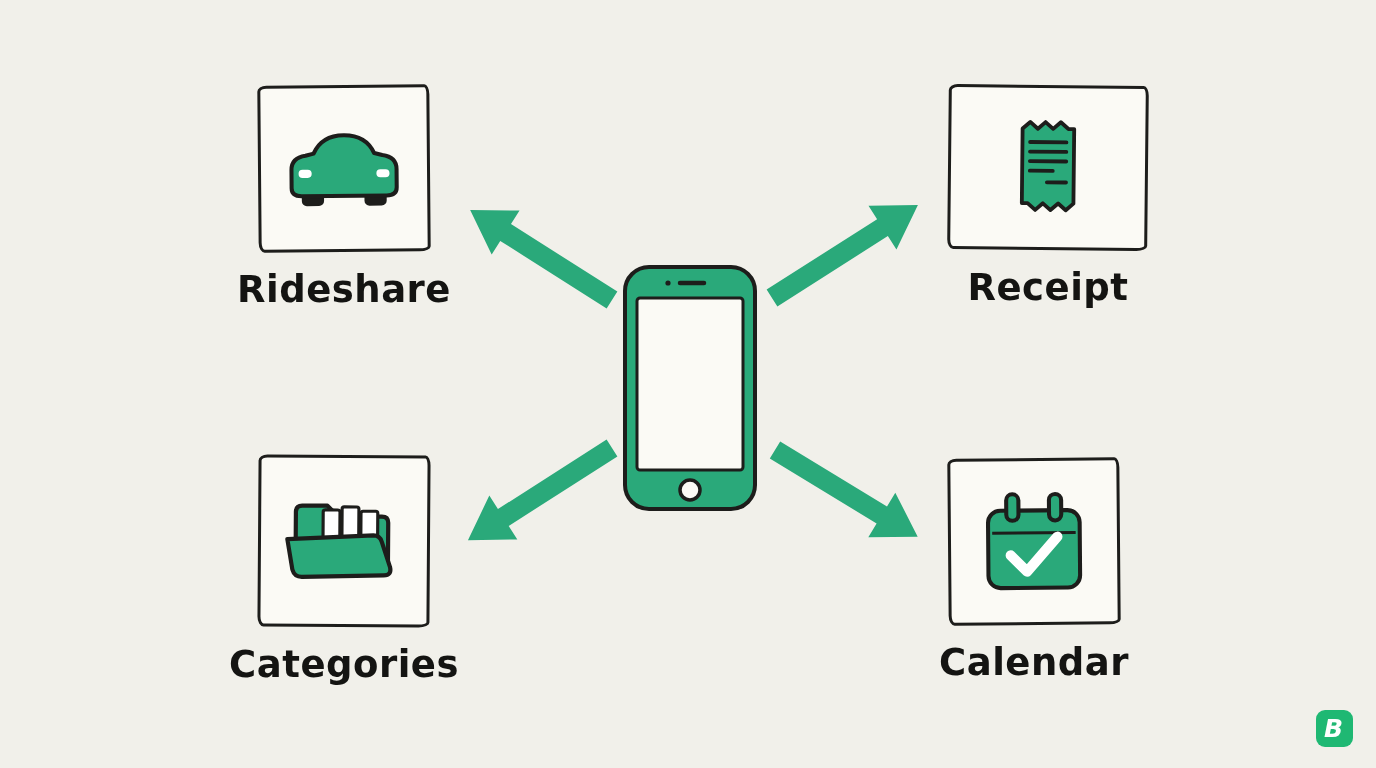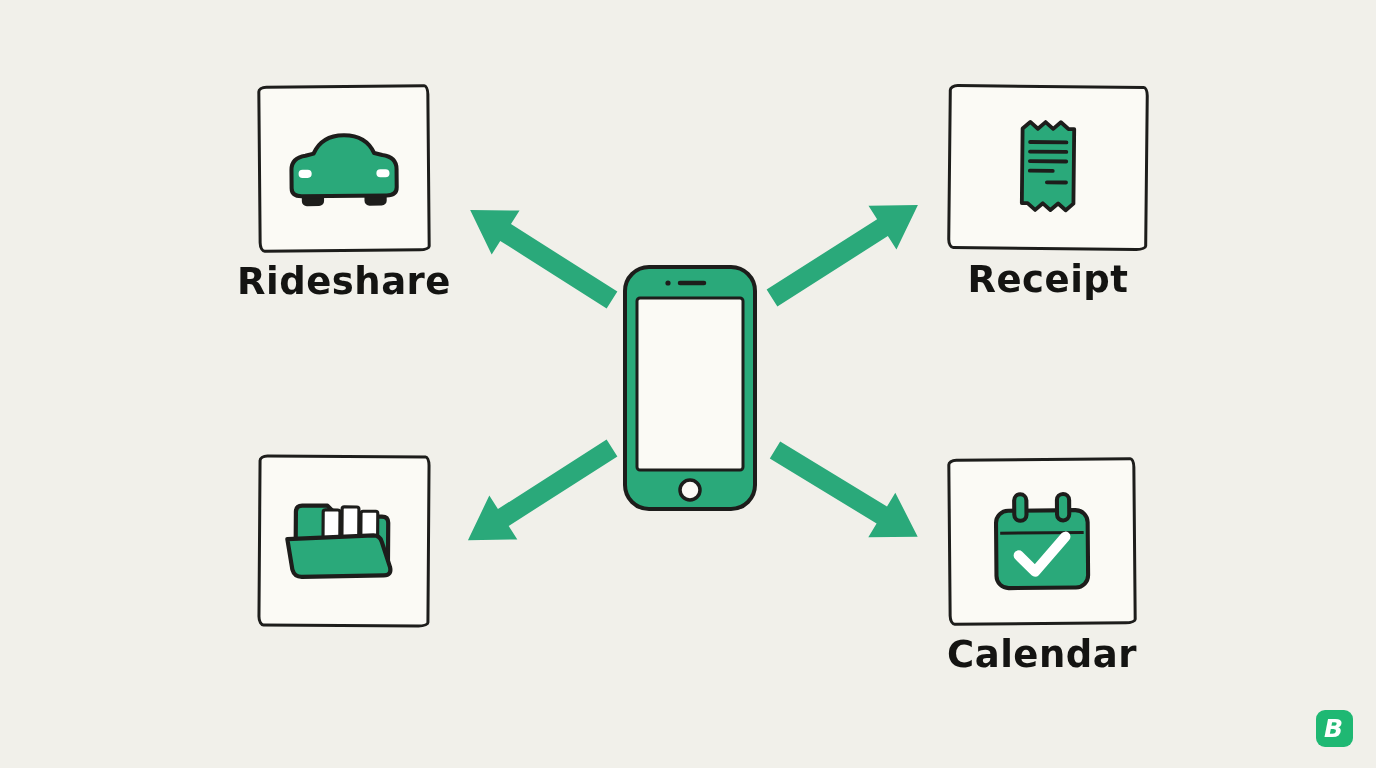--- a/index.html
+++ b/index.html
@@ -15,35 +15,35 @@
 
   .node { position: absolute; display: flex; flex-direction: column; align-items: center; }
   .node-box {
     background: #fbfaf5;
     border: 3.5px solid #1d1d1b;
     border-radius: 9px 5px 11px 6px / 6px 10px 5px 10px;
     display: flex; align-items: center; justify-content: center;
     width: 100%;
   }
   .node-label {
-    margin-top: 8px;
+    margin-top: 16px;
     font-size: 37px;
     font-weight: bold;
     color: #141412;
     letter-spacing: 0.5px;
     white-space: nowrap;
   }
 
   .node-tl { left: 258px; top: 85px;  width: 172px; }
   .node-tl .node-box { height: 167px; transform: rotate(-0.5deg); }
   .node-tr { left: 948px; top: 85px;  width: 200px; }
   .node-tr .node-box { height: 165px; transform: rotate(0.6deg); }
   .node-bl { left: 258px; top: 455px; width: 172px; }
   .node-bl .node-box { height: 172px; transform: rotate(0.4deg); }
-  .node-br { left: 948px; top: 458px; width: 188px; }
+  .node-br { left: 948px; top: 458px; width: 172px; }
   .node-br .node-box { height: 167px; transform: rotate(-0.5deg); }
 
   .phone-wrap { position: absolute; left: 620px; top: 262px; width: 140px; height: 252px; }
 
   .brand-badge {
     position: absolute; left: 1316px; top: 710px;
     width: 37px; height: 37px;
     background: #1fb873;
     border-radius: 9px;
     display: flex; align-items: center; justify-content: center;
@@ -106,20 +106,21 @@
   <div class="node node-bl">
     <div class="node-box">
       <svg width="126" height="100" viewBox="0 0 120 95">
         <path d="M14,74 L14,20 Q14,14 20,14 L44,14 L54,24 L96,24 Q102,24 102,30 L102,74 Z" fill="#2aa97a" stroke="#1d1d1b" stroke-width="4" stroke-linejoin="round"></path>
         <rect x="40" y="18" width="16" height="28" rx="2" fill="#ffffff" stroke="#1d1d1b" stroke-width="3"></rect>
         <rect x="58" y="15" width="16" height="31" rx="2" fill="#ffffff" stroke="#1d1d1b" stroke-width="3"></rect>
         <rect x="76" y="19" width="16" height="27" rx="2" fill="#ffffff" stroke="#1d1d1b" stroke-width="3"></rect>
         <path d="M6,46 L88,42 Q94,42 96,48 L104,72 Q106,80 98,80 L20,82 Q13,82 11,75 Z" fill="#2aa97a" stroke="#1d1d1b" stroke-width="4" stroke-linejoin="round"></path>
       </svg>
     </div>
+    <div class="node-label">Categories</div>
   </div>
 
   <div class="node node-br">
     <div class="node-box">
       <svg width="112" height="112" viewBox="0 0 110 110">
         <rect x="10" y="24" width="90" height="76" rx="12" fill="#2aa97a" stroke="#1d1d1b" stroke-width="4"></rect>
         <line x1="14" y1="46" x2="96" y2="46" stroke="#1d1d1b" stroke-width="3"></line>
         <rect x="28" y="8" width="12" height="26" rx="6" fill="#2aa97a" stroke="#1d1d1b" stroke-width="4"></rect>
         <rect x="70" y="8" width="12" height="26" rx="6" fill="#2aa97a" stroke="#1d1d1b" stroke-width="4"></rect>
         <polyline points="32,68 48,84 78,50" fill="none" stroke="#ffffff" stroke-width="10" stroke-linecap="round" stroke-linejoin="round"></polyline>

